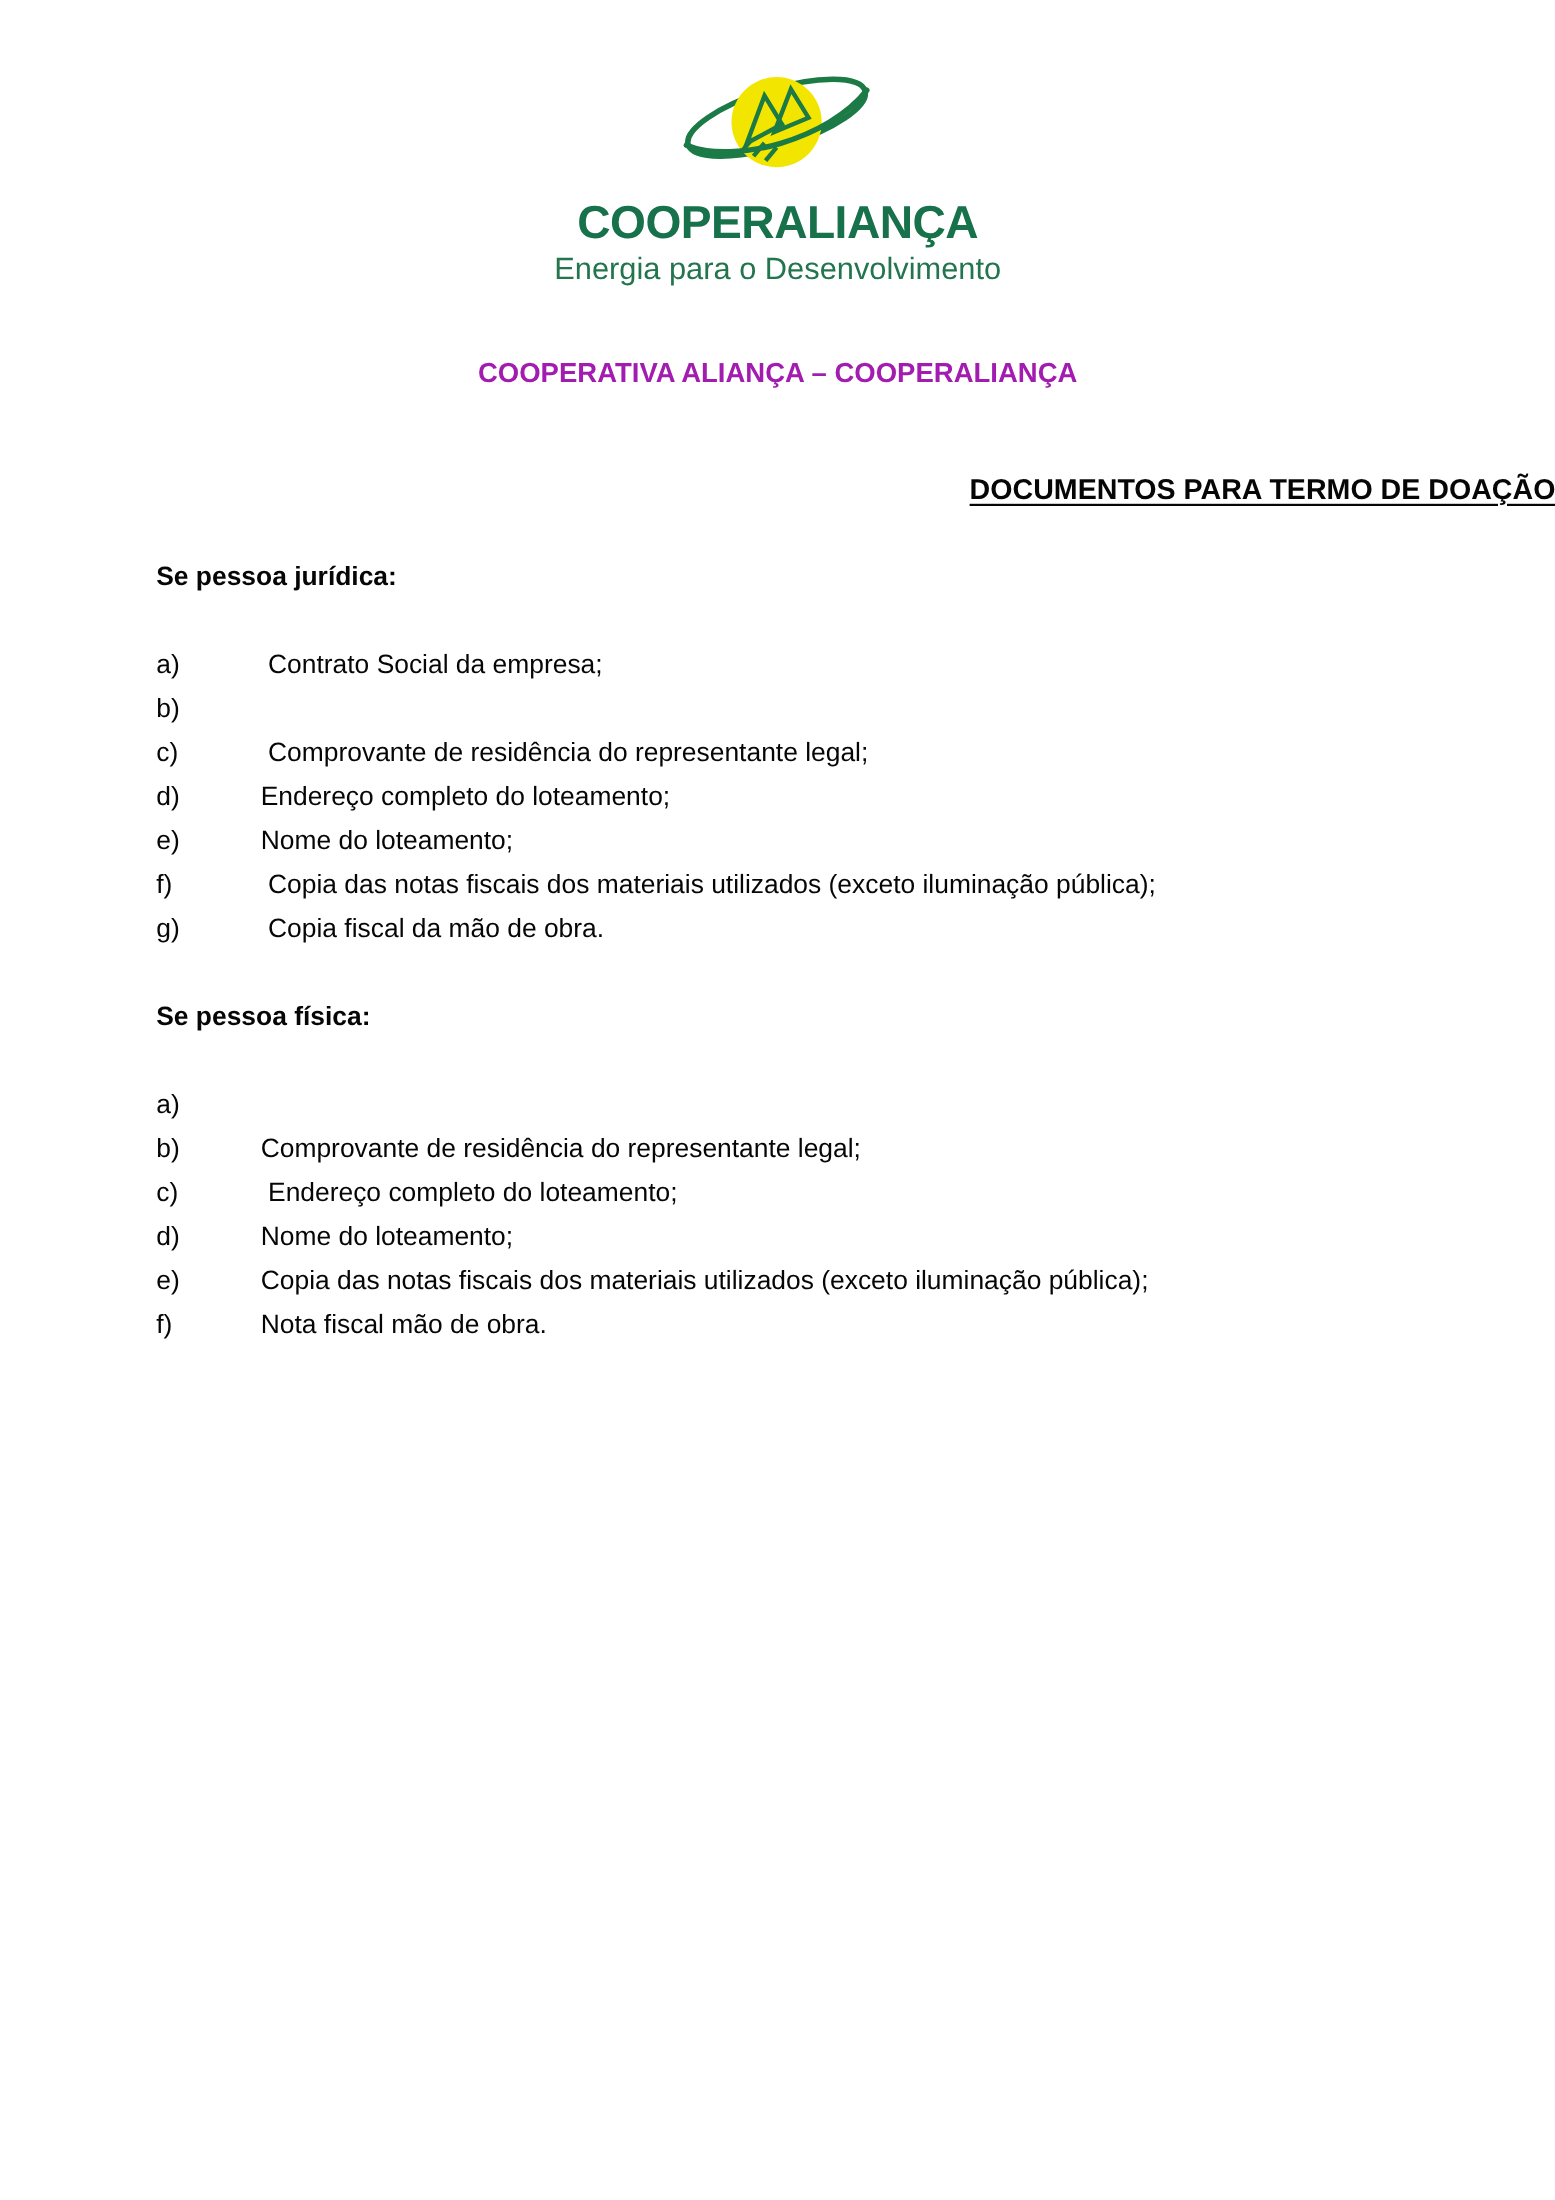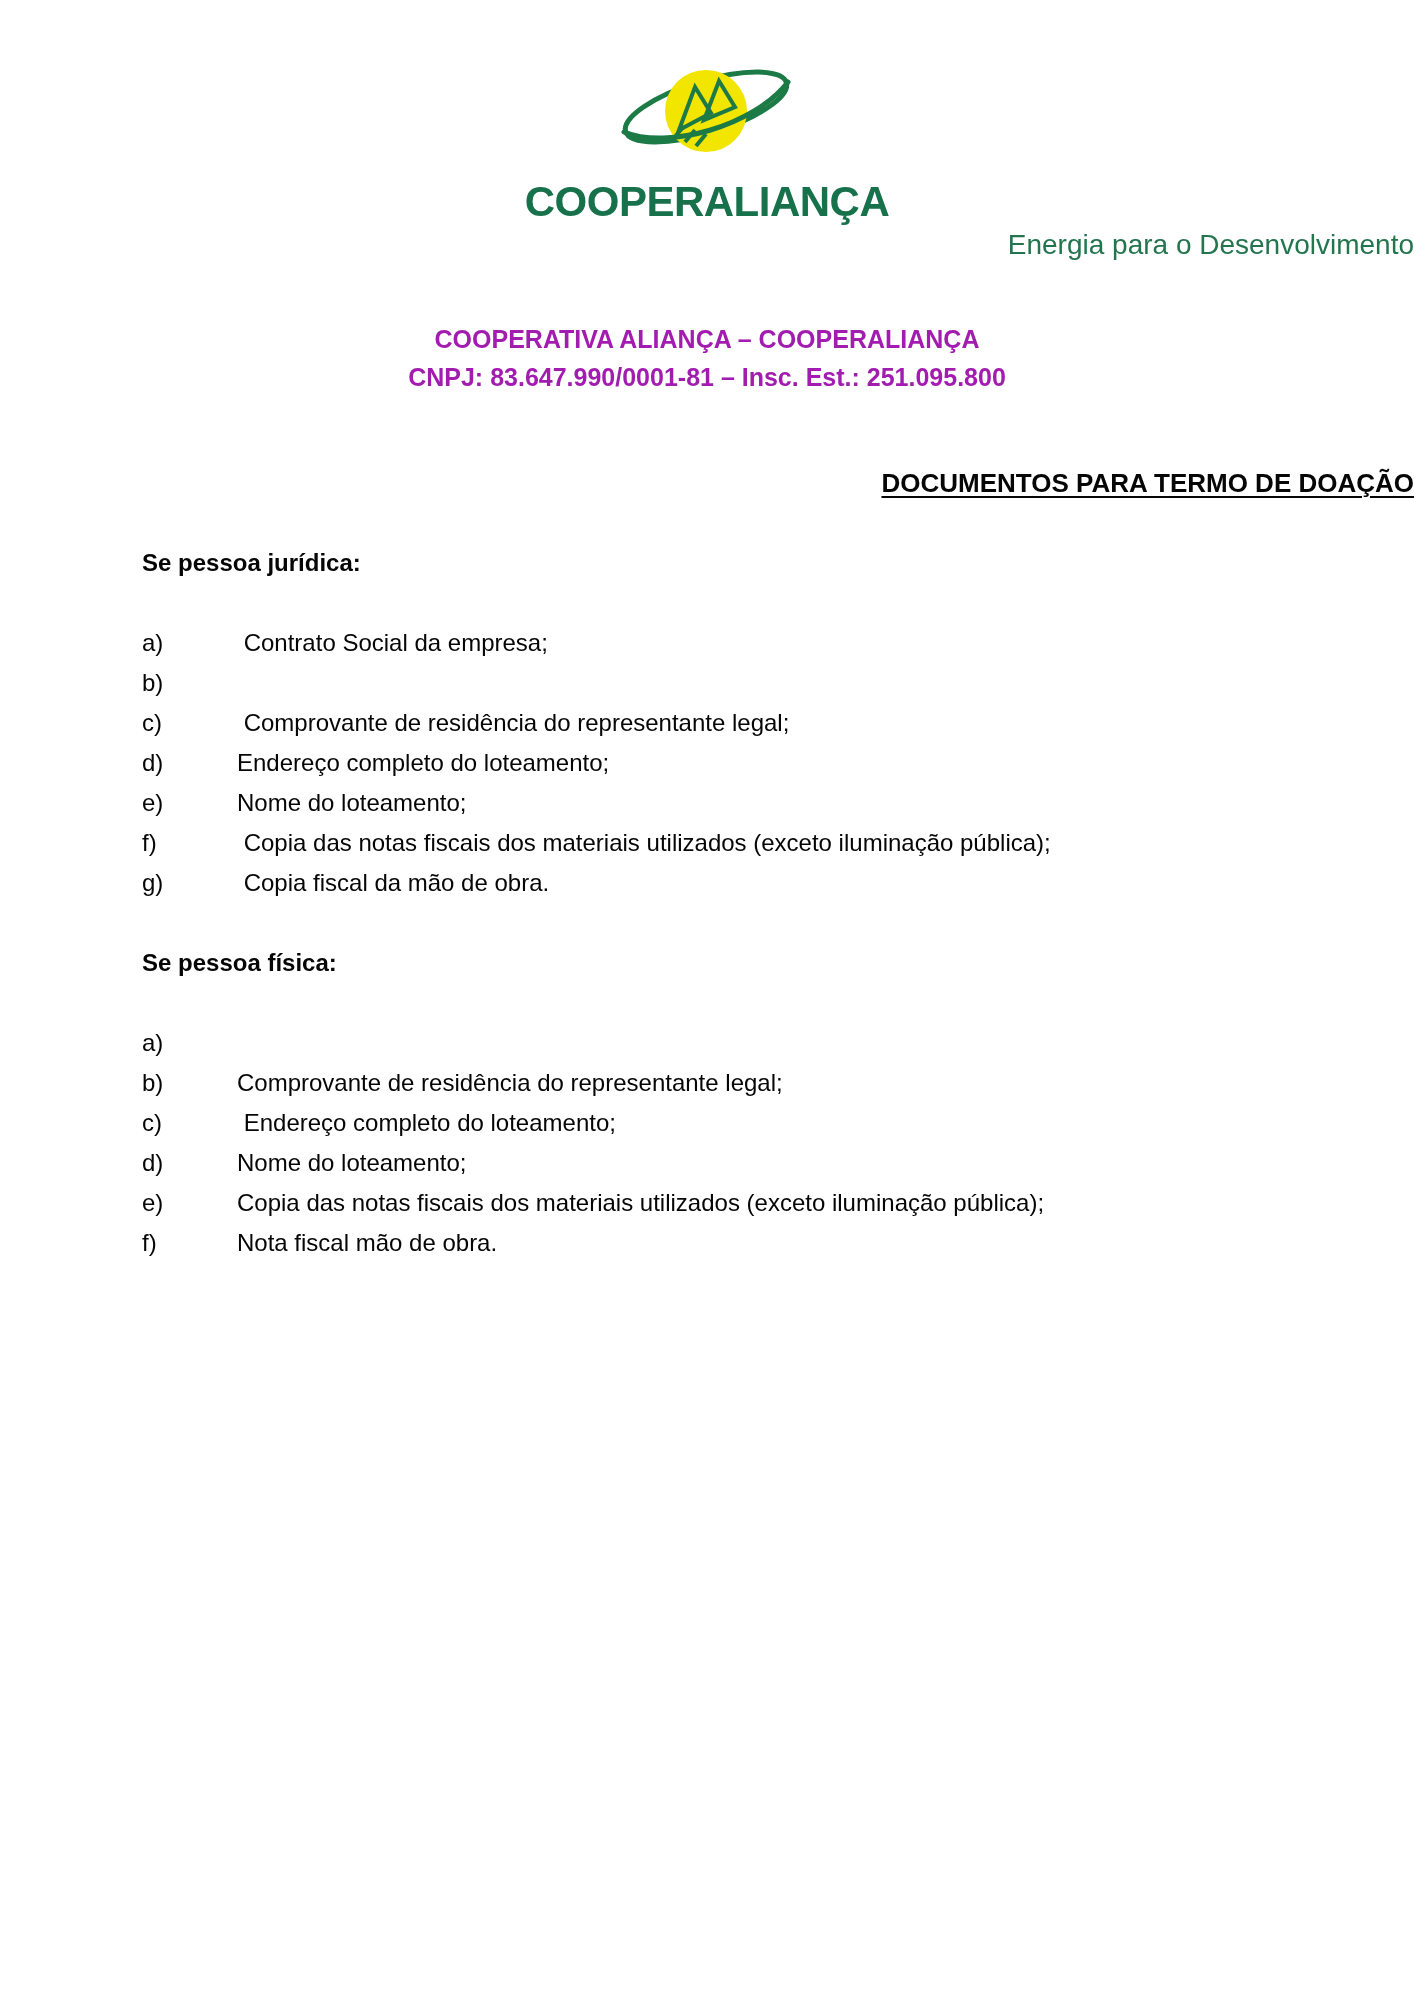--- a/index.html
+++ b/index.html
@@ -23,21 +23,20 @@
     font-weight: bold;
     letter-spacing: -0.5px;
     color: #17714a;
     line-height: 48px;
   }
   .tagline {
     font-size: 28px;
     color: #23754e;
     line-height: 34px;
     margin-top: 2px;
-    text-align: right;
   }
   
   .org-lines { margin-top: 58px; text-align: center; }
   .org-line {
     font-size: 25px;
     font-weight: bold;
     line-height: 38px;
     color: #a21caf;
   }
   
@@ -86,21 +85,20 @@
       </g>
 
       <path class="logo-green-stroke" stroke-width="5" stroke-linecap="round" d="M8,82 C 52,100 138,76 172,32"></path>
     </svg>
     <div class="wordmark">COOPERALIANÇA</div>
     <div class="tagline">Energia para o Desenvolvimento</div>
   </div>
 
   <div class="org-lines">
     <div class="org-line">COOPERATIVA ALIANÇA – COOPERALIANÇA</div>
-    <div class="org-line">CNPJ: 83.647.990/0001-81 – Insc. Est.: 251.095.800</div>
   </div>
 
   <div class="doc-title-wrap">
     <span class="doc-title">DOCUMENTOS PARA TERMO DE DOAÇÃO</span>
   </div>
 
   <div class="section section-1">
     <div class="section-heading">Se pessoa jurídica:</div>
     <div class="items">
       <div class="item">

